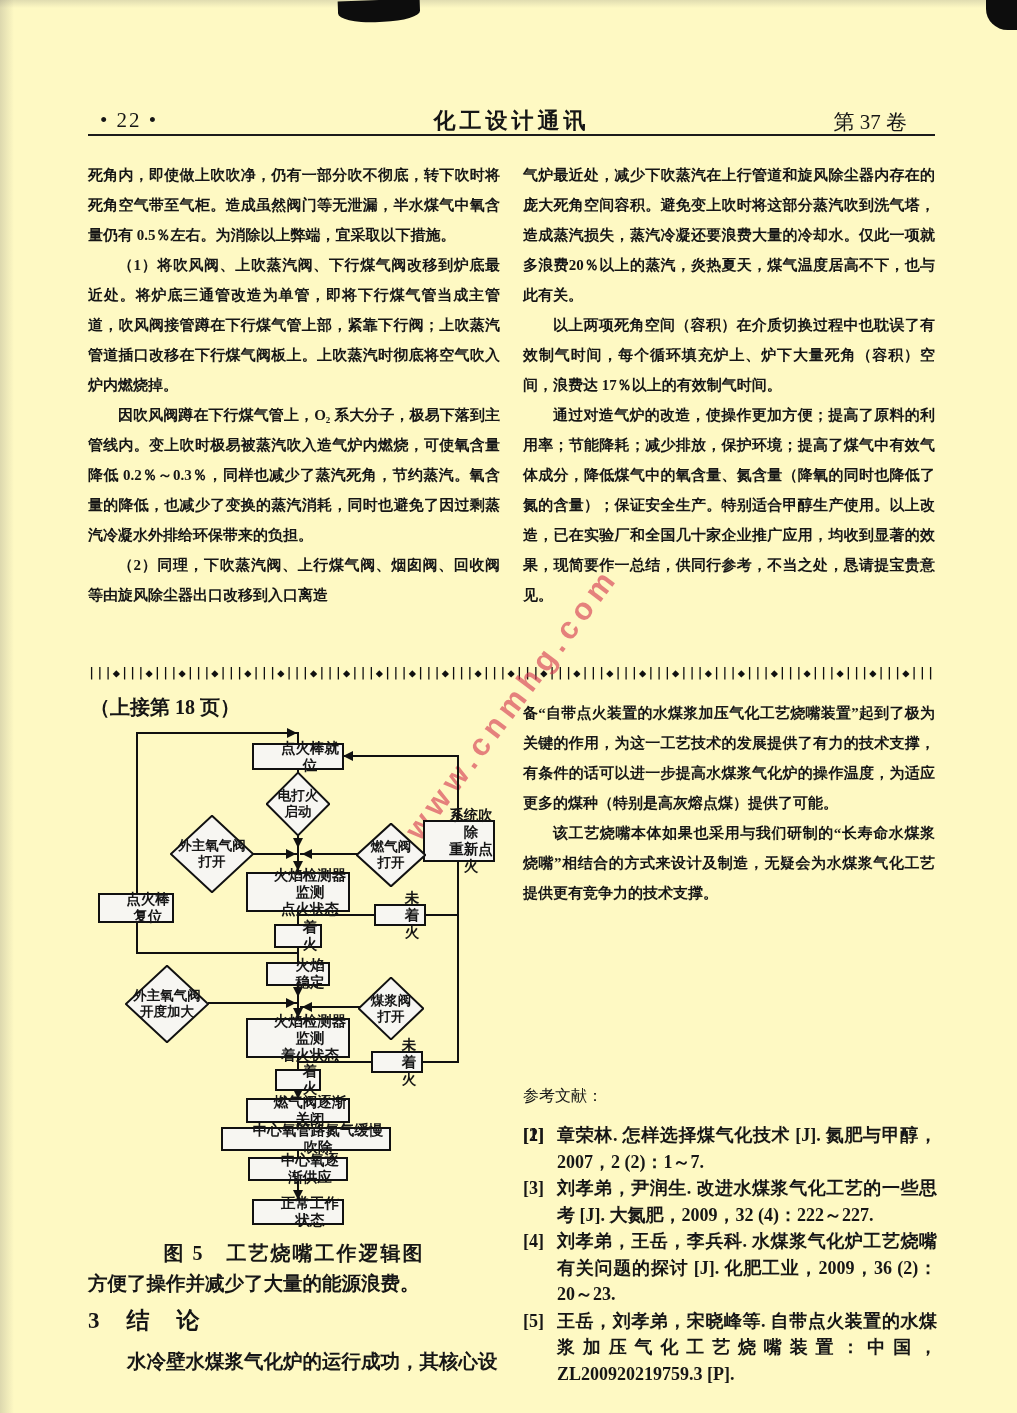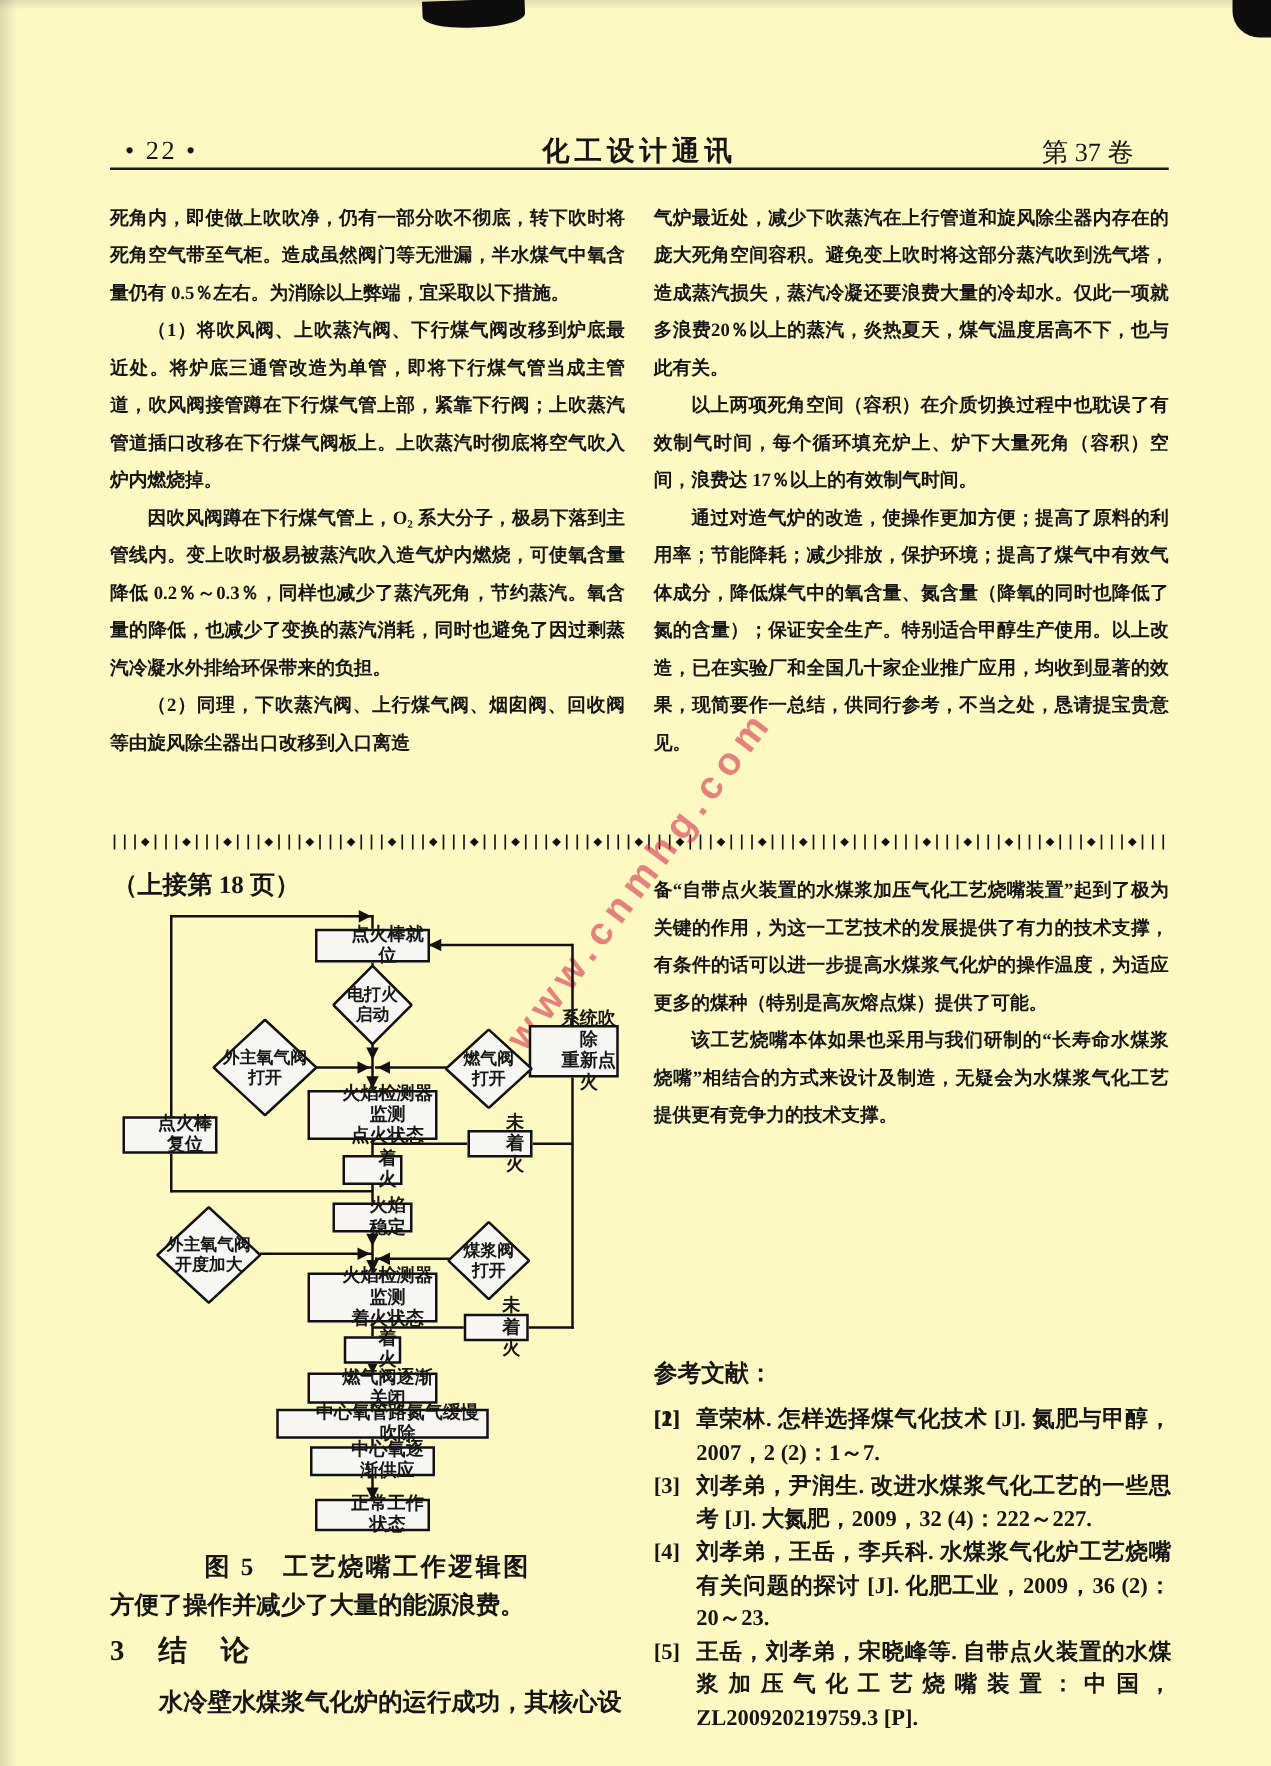--- a/index.html
+++ b/index.html
@@ -50,21 +50,21 @@
   .arr.r{border-top:5px solid transparent;border-bottom:5px solid transparent;border-left:10px solid #111;}
   .arr.l{border-top:5px solid transparent;border-bottom:5px solid transparent;border-right:10px solid #111;}
   .arr.d{border-left:5px solid transparent;border-right:5px solid transparent;border-top:10px solid #111;}
   .figcap{position:absolute;left:88px;top:1240px;width:412px;text-align:center;
         font-size:20px;font-weight:bold;letter-spacing:2px;}
   
   .afterfig{position:absolute;left:88px;top:1270px;width:412px;font-size:19.5px;font-weight:bold;}
   .sechead{position:absolute;left:88px;top:1305px;font-size:23px;font-weight:bold;letter-spacing:2px;}
   .secbody{position:absolute;left:88px;top:1348px;width:412px;font-size:19.5px;font-weight:bold;text-indent:2em;}
   
-  .refhead{position:absolute;left:523px;top:1086px;font-size:19px;font-weight:bold;}
+  .refhead{position:absolute;left:523px;top:1086px;font-size:16px;font-weight:normal;}
   .refs{position:absolute;left:523px;top:1122px;width:414px;font-size:18px;line-height:26.5px;font-weight:bold;}
   .refitem{position:relative;padding-left:34px;text-align:justify;margin:0;}
   .refitem .mk{position:absolute;left:0;top:0;}
 </style>
 </head>
 <body>
 
 <div class="page">
   <div class="edge-left"></div>
   <div class="edge-top"></div>

